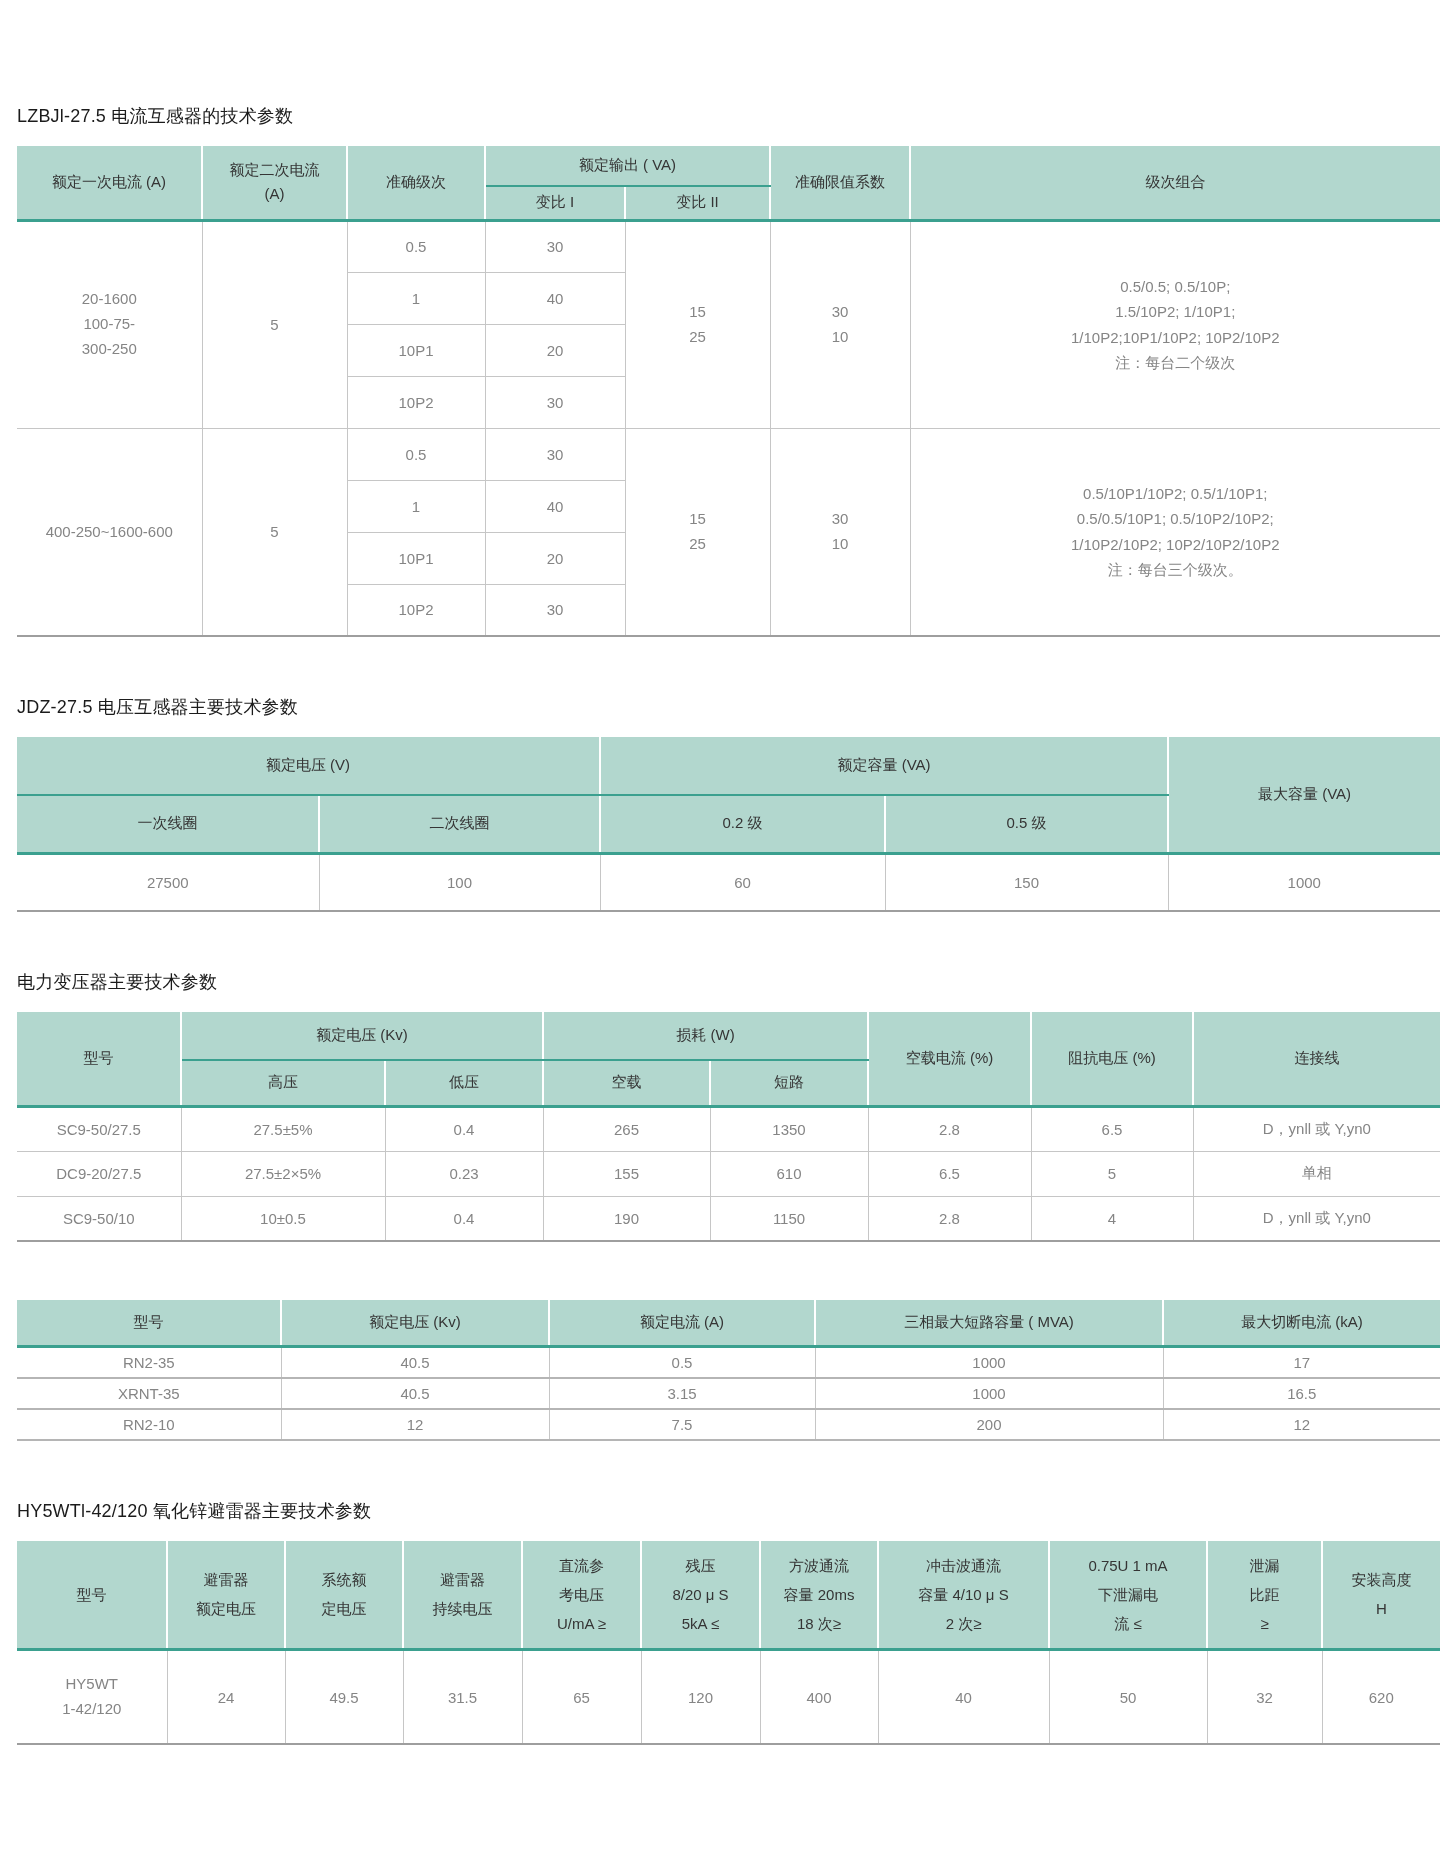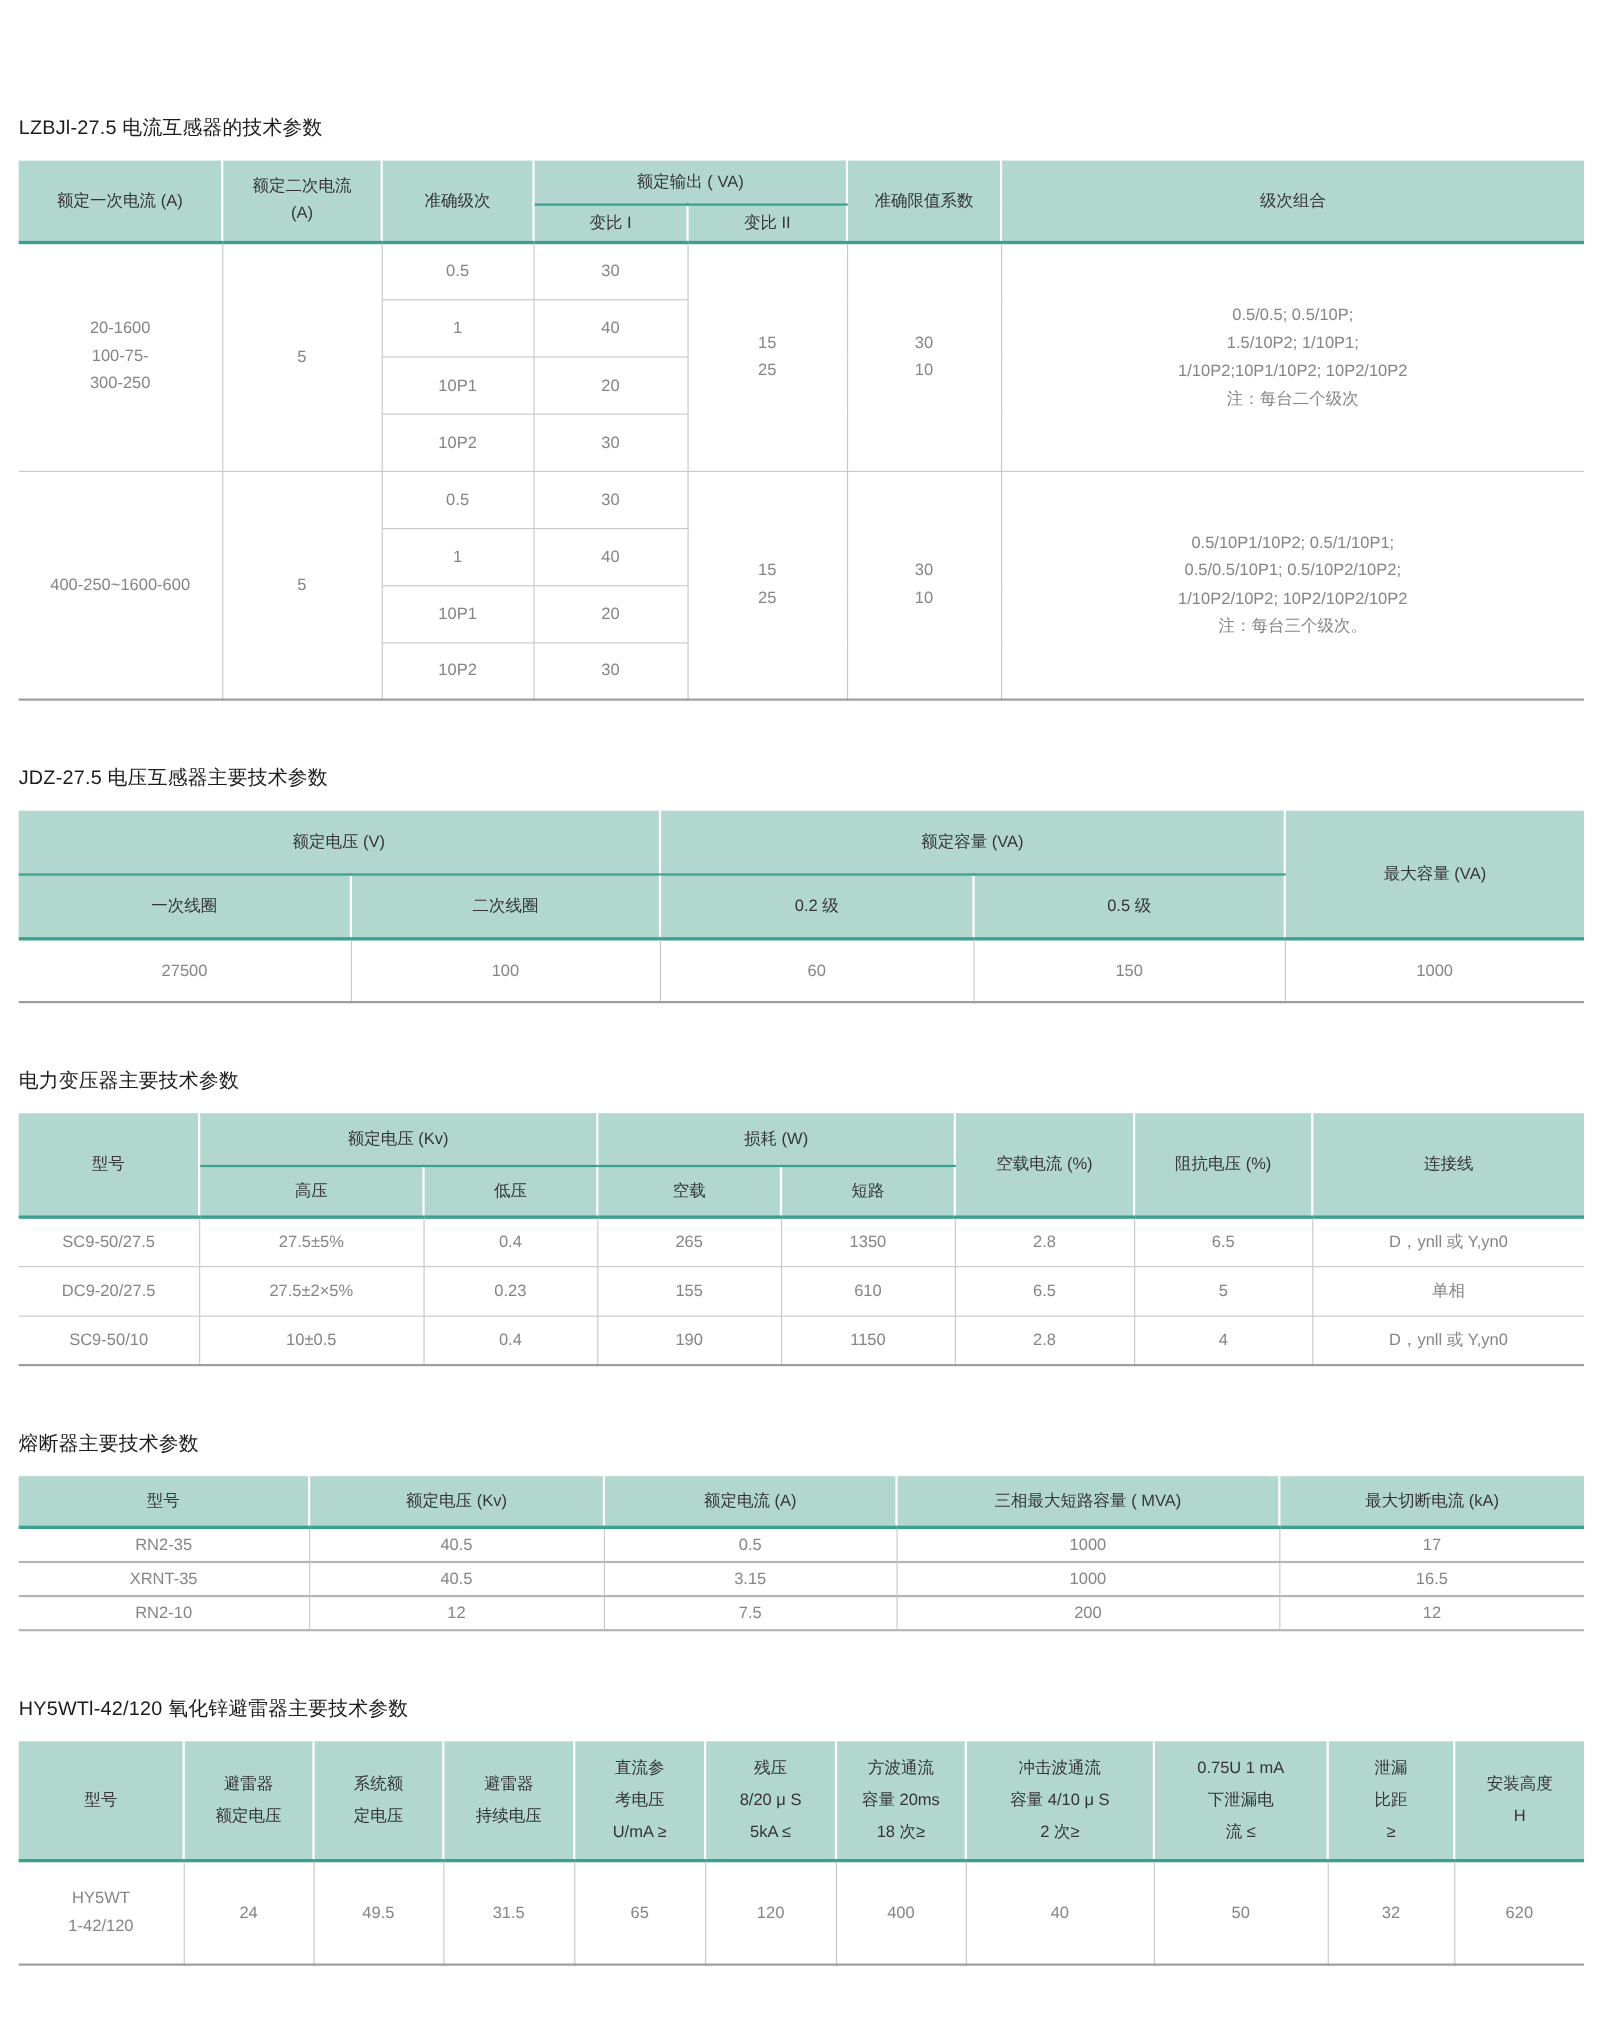--- a/index.html
+++ b/index.html
@@ -242,21 +242,20 @@
           <td>1150</td>
           <td>2.8</td>
           <td>4</td>
           <td>D，ynll 或 Y,yn0</td>
         </tr>
       </tbody>
     </table>
   </section>
 
   <section>
-    <h2 class="sec-title">熔断器主要技术参数</h2>
     <table class="tbl t-fuse">
       <colgroup>
         <col style="width:264px">
           <col style="width:268px">
           <col style="width:266px">
         <col style="width:348px">
           <col style="width:277px">
       </colgroup>
       <thead>
         <tr>

